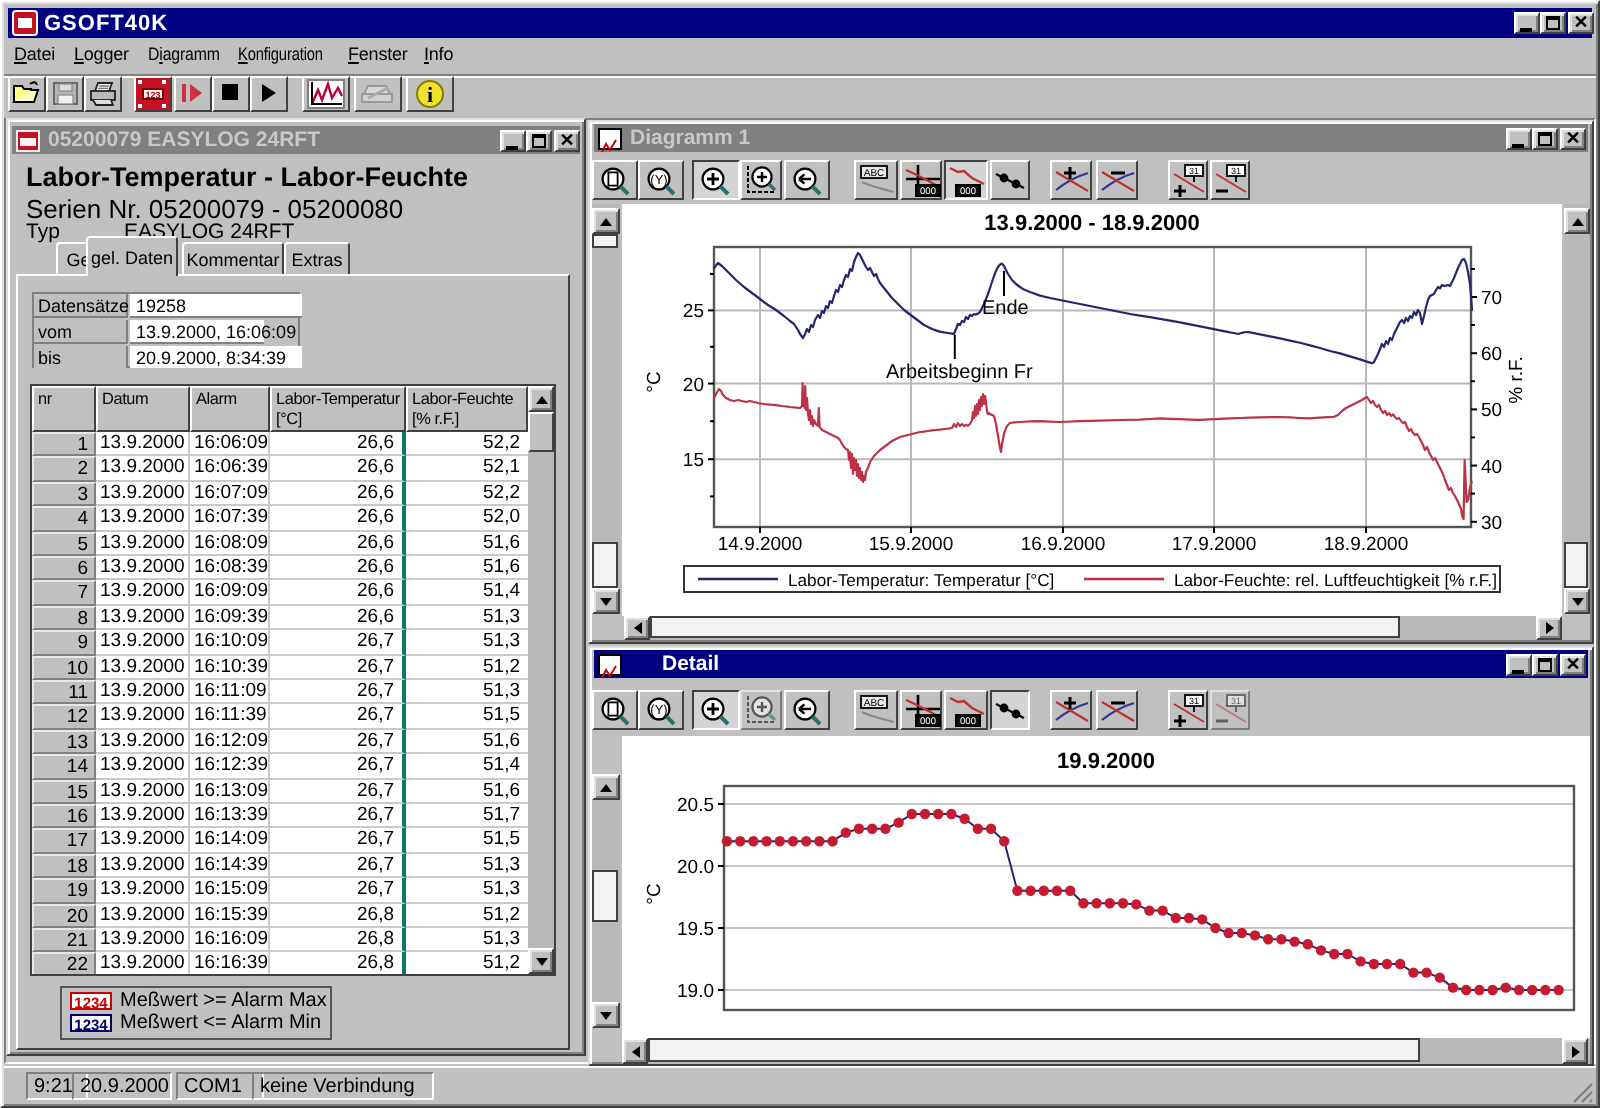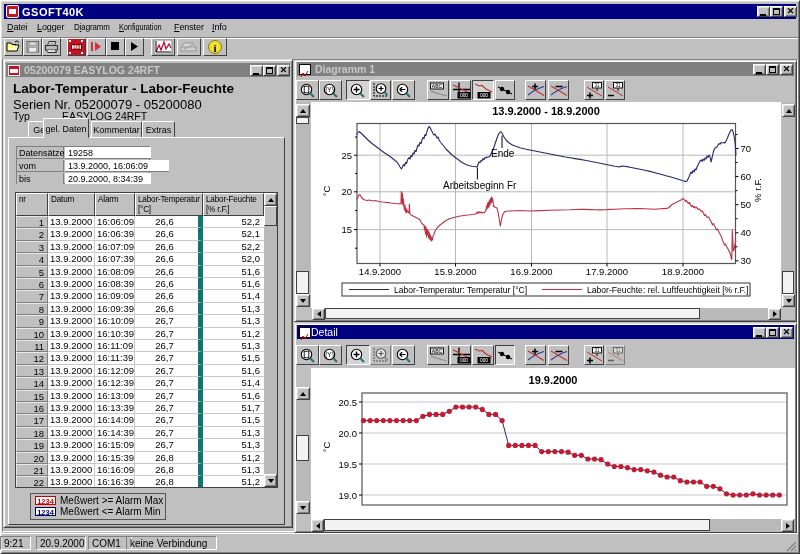--- a/index.html
+++ b/index.html
@@ -8,21 +8,21 @@
 .raisedthin{border-top:1px solid #ffffff;border-left:1px solid #ffffff;border-right:1px solid #404040;border-bottom:1px solid #404040}
 .sunken{border-top:1px solid #808080;border-left:1px solid #808080;border-right:1px solid #ffffff;border-bottom:1px solid #ffffff}
 .tbtn{position:absolute;background:#c0c0c0;border-top:1px solid #ffffff;border-left:1px solid #ffffff;border-right:1px solid #404040;border-bottom:1px solid #404040}
 .cap{color:#fff;font-weight:bold;font-size:11px}
 .wbtn{position:absolute;width:13px;height:11px;background:#c0c0c0;border-top:1px solid #fff;border-left:1px solid #fff;border-right:1px solid #404040;border-bottom:1px solid #404040;box-shadow:inset 1px 1px 0 #dfdfdf,inset -1px -1px 0 #808080}
 .gc{position:absolute;top:0;height:12.4px;font-size:9.5px;line-height:12px;overflow:hidden;white-space:nowrap}
 .grow{position:absolute;left:0;width:248px;height:12.4px}
 .nrc{left:0;width:32px;background:#c0c0c0;border-right:1px solid #808080;border-bottom:1px solid #808080;border-top:1px solid #e8e8e8;border-left:1px solid #e8e8e8;text-align:right;padding-right:3px}
 .dc{left:32px;width:47px;background:#fff;border-right:1px solid #c9c9c9;border-bottom:1px solid #c9c9c9;padding-left:2px}
 .zc{left:79px;width:40px;background:#fff;border-right:1px solid #c9c9c9;border-bottom:1px solid #c9c9c9;padding-left:2px}
-.tc{left:119px;width:68px;background:#fff;border-right:5px solid #0f766e;border-bottom:1px solid #c9c9c9;text-align:center;padding-right:4px}
+.tc{left:119px;width:68px;background:#fff;border-right:2px solid #0f766e;border-bottom:1px solid #c9c9c9;text-align:right;padding-right:4px}
 .fc{left:187px;width:61px;background:#fff;border-bottom:1px solid #c9c9c9;text-align:right;padding-right:4px}
 .hcell{position:absolute;background:#c0c0c0;border-top:1px solid #fff;border-left:1px solid #fff;border-right:1px solid #404040;border-bottom:1px solid #404040;font-size:8.2px;letter-spacing:-0.2px;padding:1px 0 0 2px;white-space:nowrap;color:#000;line-height:10px;overflow:hidden}
 .sb{position:absolute;background:#b9b9b9}
 .sbbtn{position:absolute;background:#c0c0c0;border-top:1px solid #fff;border-left:1px solid #fff;border-right:1px solid #404040;border-bottom:1px solid #404040;box-shadow:inset 1px 1px 0 #dfdfdf,inset -1px -1px 0 #808080;display:flex;align-items:center;justify-content:center}
 .arr{width:0;height:0;display:block}
 .thumbw{position:absolute;background:#f2f2f2;border:1px solid #404040}
 .statuspanel{position:absolute;height:14px;border-top:1px solid #808080;border-left:1px solid #808080;border-right:1px solid #fff;border-bottom:1px solid #fff;font-size:10px;padding:0 3px;line-height:13px;color:#000}
 .mditb{position:absolute;left:2px;height:14px;background:#808080;display:flex;align-items:center}
 .menu{font-size:9px;letter-spacing:-0.1px;color:#000}
 </style></head>
@@ -139,21 +139,21 @@
 <div class="abs" style="left:43px;top:118px;width:46px;height:20px;background:#c0c0c0;border-top:1px solid #fff;border-left:1px solid #fff;border-right:1px solid #404040;border-radius:2px 2px 0 0;font-size:9px;text-align:center;padding-top:5px;z-index:3;white-space:nowrap">gel. Daten</div>
 <div class="abs" style="left:91px;top:121px;width:51px;height:16px;background:#c0c0c0;border-top:1px solid #fff;border-left:1px solid #fff;border-right:1px solid #404040;border-radius:2px 2px 0 0;font-size:9px;text-align:center;padding-top:3px;white-space:nowrap">Kommentar</div>
 <div class="abs" style="left:142px;top:121px;width:33px;height:16px;background:#c0c0c0;border-top:1px solid #fff;border-left:1px solid #fff;border-right:1px solid #404040;border-radius:2px 2px 0 0;font-size:9px;text-align:center;padding-top:3px;white-space:nowrap">Extras</div>
 
 <div class="abs" style="left:8px;top:137px;width:277px;height:388px;background:#c0c0c0;border-top:1px solid #fff;border-left:1px solid #fff;border-right:1px solid #404040;border-bottom:1px solid #404040;z-index:1"></div>
 
 <div class="abs" style="left:16px;top:146px;width:134px;height:38px;border:1px solid #808080;z-index:2">
  <div class="abs" style="left:0;top:0;width:47px;height:12px;background:#c0c0c0;border-right:1px solid #808080;border-bottom:1px solid #808080;font-size:9px;padding:1px 0 0 2px;white-space:nowrap">Datensätze</div>
  <div class="abs" style="left:48px;top:0;width:86px;height:12px;background:#fff;border-bottom:1px solid #808080;font-size:9px;padding:1px 0 0 3px;white-space:nowrap">19258</div>
  <div class="abs" style="left:0;top:13px;width:47px;height:12px;background:#c0c0c0;border-right:1px solid #808080;border-bottom:1px solid #808080;font-size:9px;padding:1px 0 0 2px;white-space:nowrap">vom</div>
- <div class="abs" style="left:48px;top:13px;width:104px;height:12px;background:#fff;border-bottom:1px solid #808080;font-size:9px;padding:1px 0 0 3px;white-space:nowrap">13.9.2000, 16:06:09</div>
+ <div class="abs" style="left:48px;top:13px;width:67px;height:12px;background:#fff;border-bottom:1px solid #808080;font-size:9px;padding:1px 0 0 3px;white-space:nowrap">13.9.2000, 16:06:09</div>
  <div class="abs" style="left:0;top:26px;width:47px;height:11px;background:#c0c0c0;border-right:1px solid #808080;font-size:9px;padding:1px 0 0 2px;white-space:nowrap">bis</div>
  <div class="abs" style="left:48px;top:26px;width:86px;height:11px;background:#fff;font-size:9px;padding:1px 0 0 3px;white-space:nowrap">20.9.2000, 8:34:39</div>
 </div>
 
 <div class="abs" style="left:15px;top:192px;width:263px;height:296px;background:#fff;border:1px solid #404040;z-index:2;overflow:hidden">
 
  <div class="hcell" style="left:0;top:0;width:32px;height:23px">nr</div>
  <div class="hcell" style="left:32px;top:0;width:47px;height:23px">Datum</div>
  <div class="hcell" style="left:79px;top:0;width:40px;height:23px">Alarm</div>
  <div class="hcell" style="left:119px;top:0;width:68px;height:23px">Labor-Temperatur<br>[°C]</div>
@@ -513,21 +513,21 @@
 <div class="thumbw" style="left:325px;top:308px;width:375px;height:11px"></div>
 <div class="sbbtn" style="left:768px;top:308px;width:13px;height:12px">
     <span class="arr" style="border-top:3.5px solid transparent;border-bottom:3.5px solid transparent;border-left:4px solid #000"></span>
   </div>
 
 <div class="abs" style="left:294px;top:323px;width:503px;height:210px;background:#c0c0c0;border-top:1px solid #dfdfdf;border-left:1px solid #dfdfdf;border-right:1px solid #404040;border-bottom:1px solid #404040;box-shadow:inset 1px 1px 0 #fff,inset -1px -1px 0 #808080"></div>
 <div class="mditb" style="left:297px;top:325px;width:497px;background:#000080">
  <div style="width:12px;height:11px;background:#fff;margin-left:2px;border:1px solid #000;position:relative"><svg width="10" height="9">
         <path d="M1 7 L3 3 L5 6 L8 1" stroke="#c00" fill="none"></path>
       </svg></div>
- <div style="color:#fff;font-weight:normal;font-size:10.5px;margin-left:0">Detail</div>
+ <div style="color:#fff;font-weight:bold;font-size:10.5px;margin-left:20px">Detail</div>
 </div>
 <div class="wbtn" style="left:753px;top:326.5px">
     <div class="abs" style="left:2px;top:7px;width:6px;height:2px;background:#000"></div>
   </div>
 <div class="wbtn" style="left:766px;top:326.5px">
     <div class="abs" style="left:2px;top:1px;width:7px;height:7px;border:1px solid #000;border-top-width:2px"></div>
   </div>
 <div class="wbtn" style="left:780px;top:326.5px;font-size:9px;text-align:center;line-height:9px;font-weight:bold">✕</div>
 
 <div class="tbtn" style="left:296px;top:345px;width:23px;height:20px;"><svg width="23" height="20">
@@ -701,19 +701,19 @@
 <div class="sb" style="left:311px;top:519px;width:484px;height:13px"></div>
 <div class="sbbtn" style="left:311px;top:519px;width:13px;height:13px">
     <span class="arr" style="border-top:3.5px solid transparent;border-bottom:3.5px solid transparent;border-right:4px solid #000"></span>
   </div>
 <div class="thumbw" style="left:324px;top:519px;width:386px;height:12px"></div>
 <div class="sbbtn" style="left:781px;top:519px;width:13px;height:13px">
     <span class="arr" style="border-top:3.5px solid transparent;border-bottom:3.5px solid transparent;border-left:4px solid #000"></span>
   </div>
 
 <div class="abs" style="left:2px;top:533px;width:796px;height:1px;background:#fff"></div>
-<div class="statuspanel" style="left:0;top:536px;width:31px">9:21</div>
+<div class="statuspanel" style="left:13px;top:536px;width:31px">9:21</div>
 <div class="statuspanel" style="left:36px;top:536px;width:50px">20.9.2000</div>
 <div class="statuspanel" style="left:88px;top:536px;width:44px">COM1</div>
 <div class="statuspanel" style="left:126px;top:536px;width:91px">keine Verbindung</div>
 <svg class="abs" style="left:786px;top:541px" width="11" height="11">
     <path d="M10 1 L1 10 M10 5 L5 10 M10 9 L9 10" stroke="#808080" stroke-width="1.2"></path>
   </svg>
 
 </body></html>

